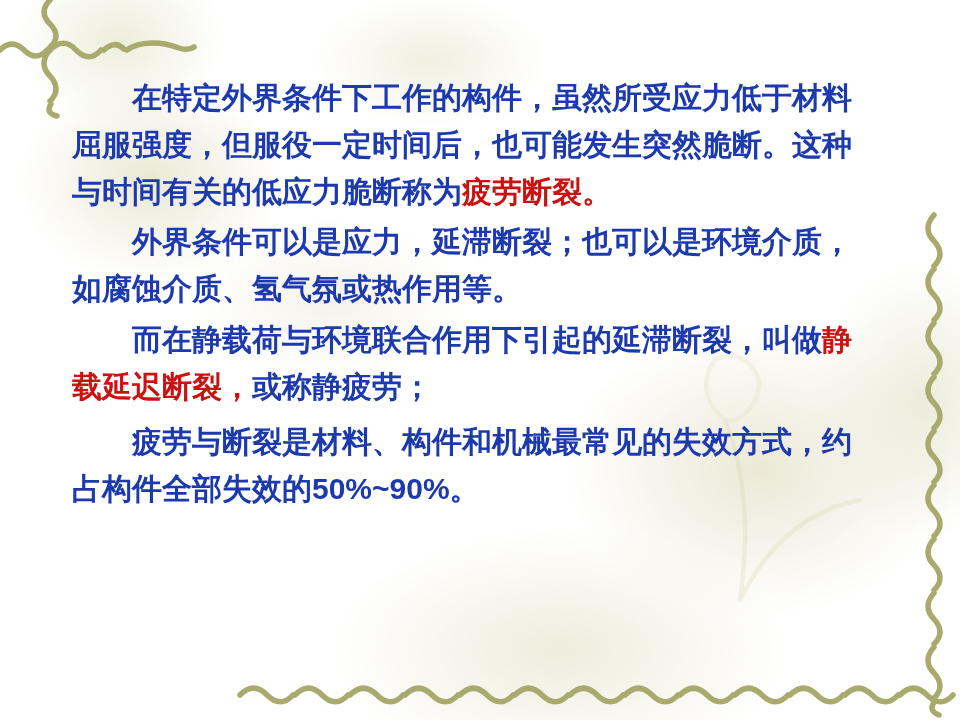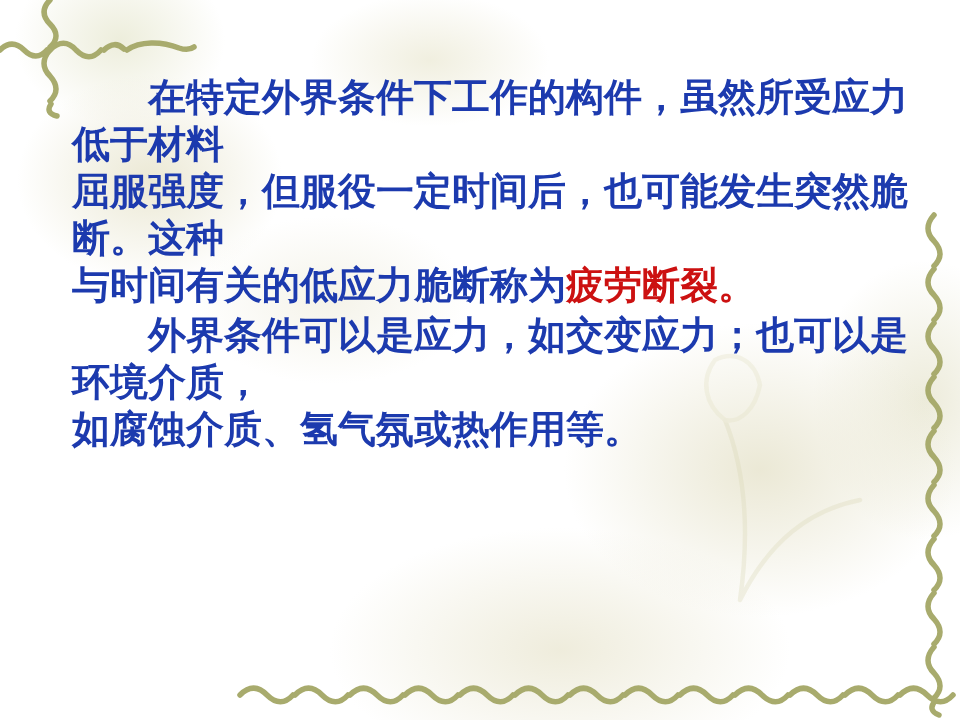--- a/index.html
+++ b/index.html
@@ -16,21 +16,21 @@
       radial-gradient(ellipse 200px 120px at 330px 300px, rgba(240,238,224,.7), rgba(240,238,224,0) 70%),
       #ffffff;
     overflow:hidden;
     font-family:"Liberation Sans", sans-serif;
   }
   .deco{position:absolute;pointer-events:none;}
   .deco path{fill:none;stroke:var(--vine,#a8ab6d);stroke-width:5.5;stroke-linecap:round;}
   .deco .thin{stroke-width:4.5;opacity:.9;}
   .content{
     position:absolute;left:72px;top:74px;width:872px;
-    font-size:38px;line-height:47px;font-weight:700;
+    font-size:30px;line-height:47px;font-weight:700;
     color:var(--blue,#1c3aae);
     white-space:pre-wrap;
   }
   .content p{margin:0;text-indent:2em;}
   .content p:nth-child(2){margin-top:3px;}
   .content p:nth-child(3){margin-top:4px;}
   .content p:nth-child(4){margin-top:8px;}
   .content p:nth-child(5){margin-top:57px;}
   .seg-red{color:var(--red,#cc1111);}
   .seg-blue{color:var(--blue,#1c3aae);}
@@ -53,16 +53,18 @@
     <path d="M10,20 c 9,-9 18,-9 27,0 c 9,9 18,9 26,0 m 2,0 c 9,-9 18,-9 27,0 c 9,9 18,9 26,0 m 2,0 c 9,-9 18,-9 27,0 c 9,9 18,9 26,0 m 2,0 c 9,-9 18,-9 27,0 c 9,9 18,9 26,0 m 2,0 c 9,-9 18,-9 27,0 c 9,9 18,9 26,0 m 2,0 c 9,-9 18,-9 27,0 c 9,9 18,9 26,0 m 2,0 c 9,-9 18,-9 27,0 c 9,9 18,9 26,0 m 2,0 c 9,-9 18,-9 27,0 c 9,9 18,9 26,0 m 2,0 c 9,-9 18,-9 27,0 c 9,9 18,9 26,0 m 2,0 c 9,-9 18,-9 27,0 c 9,9 18,9 26,0 m 2,0 c 9,-9 18,-9 27,0 c 9,9 18,9 26,0 m 2,0 c 9,-9 18,-9 27,0 c 9,9 18,9 26,0 m 2,0 c 9,-9 18,-9 27,0 c 9,9 18,9 26,0"></path>
   </svg>
 
   <svg class="deco" style="left:620px;top:300px;opacity:.35;" width="320" height="330" viewBox="0 0 320 330">
     <path class="thin" d="M120,300 c 10,-70 5,-130 -15,-180 m 15,180 c 30,-60 70,-90 120,-100" style="stroke:#d8d6b4;"></path>
     <path class="thin" d="M105,120 c -20,-15 -25,-40 -10,-60 c 20,-10 40,0 45,25 c -5,25 -20,38 -35,35 z" style="stroke:#e2e0c2;"></path>
   </svg>
 
   <div class="content" id="paras"><p><span class="seg-blue">在特定外界条件下工作的构件，虽然所受应力低于材料
 屈服强度，但服役一定时间后，也可能发生突然脆断。这种
-与时间有关的低应力脆断称为</span><span class="seg-red">疲劳断裂。</span></p><p><span class="seg-blue">外界条件可以是应力，如交变应力；也可以是环境介质，
-如腐蚀介质、氢气氛或热作用等。</span></p></div>
+与时间有关的低应力脆断称为</span><span class="seg-red">疲劳断裂。</span></p><p><span class="seg-blue">外界条件可以是应力，延滞断裂；也可以是环境介质，
+如腐蚀介质、氢气氛或热作用等。</span></p><p><span class="seg-blue">而在静载荷与环境联合作用下引起的延滞断裂，叫做</span><span class="seg-red">静
+载延迟断裂，</span><span class="seg-blue">或称静疲劳；</span></p><p><span class="seg-blue">疲劳与断裂是材料、构件和机械最常见的失效方式，约
+占构件全部失效的50%~90%。</span></p></div>
 
 </div>
 
 </body></html>

